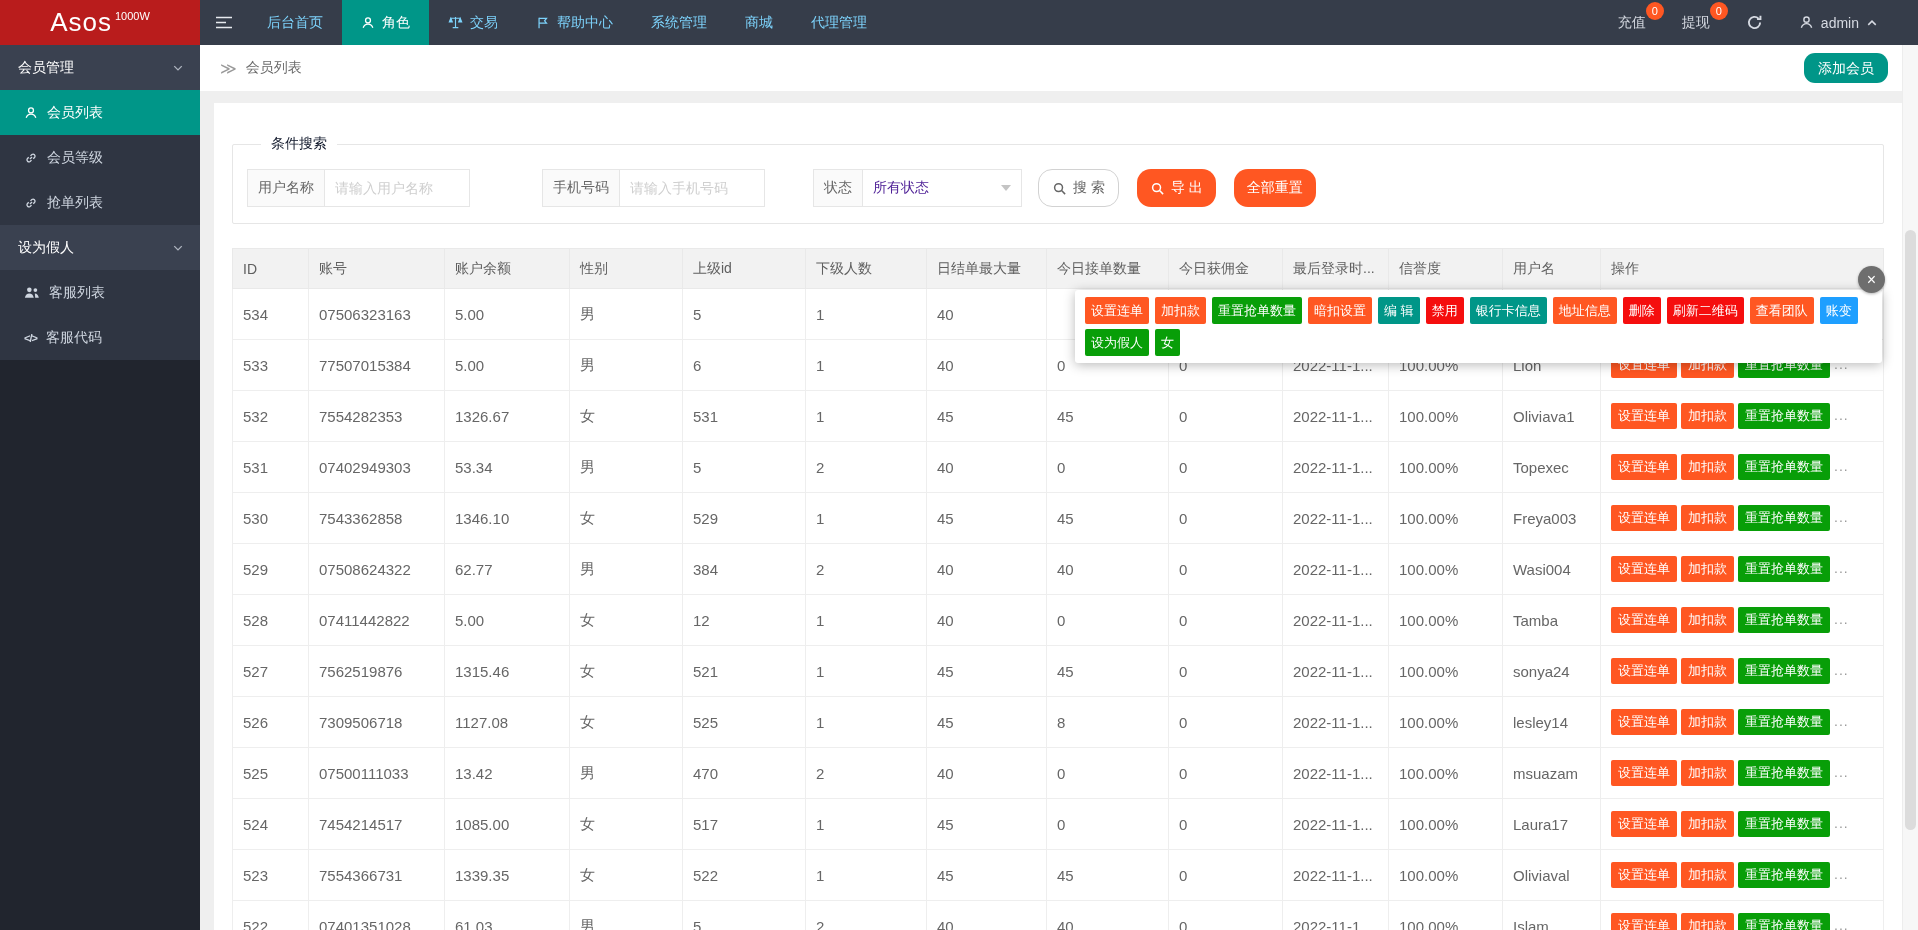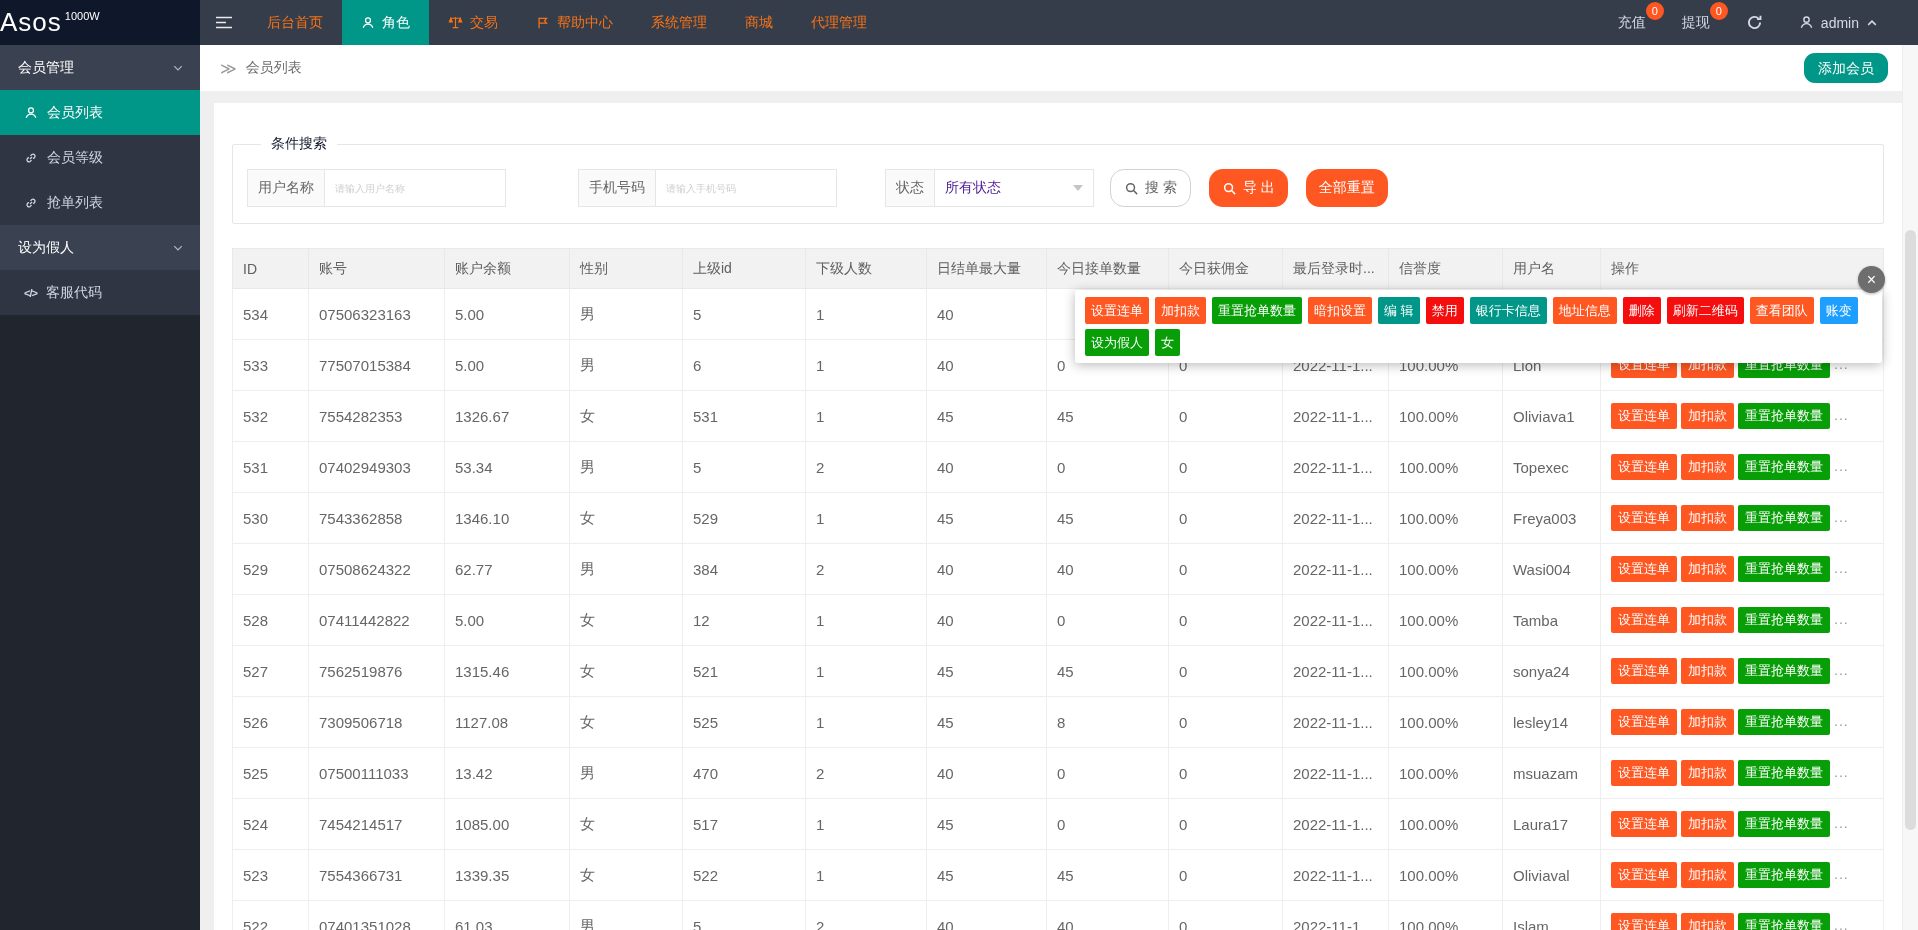--- a/index.html
+++ b/index.html
@@ -2,26 +2,26 @@
 <html><head>
 <meta charset="utf-8">
 <style>
   *{box-sizing:border-box;margin:0;padding:0}
   html,body{width:1918px;height:930px;overflow:hidden}
   body{position:relative;background:#efefef;font-family:"Liberation Sans","DejaVu Sans",sans-serif}
   .icon{display:inline-flex;align-items:center;justify-content:center;line-height:0}
 
   
   .navbar{position:absolute;top:0;left:0;width:1918px;height:45px;background:#363D4A;display:flex;align-items:stretch;color:#d6dae2;z-index:30}
-  .logo{width:200px;display:flex;align-items:center;background:#0f172a;cursor:default}
+  .logo{width:200px;display:flex;align-items:center;justify-content:center;background:#b91c1c;cursor:default}
   .logo-text{font-size:26px;color:#fff;letter-spacing:1px}
   .logo-sup{font-size:11px;color:#fff;margin-left:3px;margin-bottom:14px}
   .hamburger{width:48px;display:flex;align-items:center;justify-content:center;cursor:pointer;color:#e7eaef}
   .nav-menu{display:flex;align-items:stretch}
-  .nav-item{padding:0 19px;display:flex;align-items:center;gap:7px;font-size:14px;color:#f97316;cursor:pointer;white-space:nowrap}
+  .nav-item{padding:0 19px;display:flex;align-items:center;gap:7px;font-size:14px;color:#7dd3fc;cursor:pointer;white-space:nowrap}
   .nav-item.active{background:#009688;color:#fff}
   .nav-right{margin-left:auto;display:flex;align-items:stretch;padding-right:22px}
   .nr-item{position:relative;padding:0 18px;display:flex;align-items:center;gap:7px;font-size:14px;cursor:pointer;white-space:nowrap}
   .badge{position:absolute;top:2px;right:0;background:#FF5722;color:#fff;border-radius:9px;min-width:18px;height:18px;line-height:18px;text-align:center;font-size:11px;padding:0 2px}
 
   
   .sidebar{position:absolute;top:45px;left:0;width:200px;height:885px;background:#21252E;z-index:20}
   .side-group-title{height:45px;display:flex;align-items:center;padding:0 16px 0 18px;color:#fff;font-size:14px;background:#3A4150;cursor:pointer}
   .side-group-title .chev{margin-left:auto;color:#aeb4bf}
   .side-item{height:45px;display:flex;align-items:center;gap:9px;padding-left:24px;color:#cfd6e0;font-size:14px;background:#2F3542;cursor:pointer}
@@ -35,21 +35,21 @@
 
   
   .content{position:absolute;left:200px;top:91px;right:16px;bottom:0;background:#efefef}
   .panel{position:absolute;left:14px;top:12px;right:0;bottom:-40px;background:#fff;padding:18px}
 
   fieldset.search{border:1px solid #e6e6e6;border-radius:2px;margin-top:14px;padding:14px 14px 16px}
   fieldset.search legend{color:#0f172a;font-size:14px;padding:0 10px;margin-left:14px}
   .filter-row{display:flex;align-items:stretch;height:38px;margin-top:2px}
   .fgroup{display:flex;align-items:stretch;height:38px}
   .flabel{background:#fafafa;border:1px solid #e6e6e6;border-right:none;display:flex;align-items:center;padding:0 10px;color:#666;font-size:14px;white-space:nowrap}
-  .finput{border:1px solid #e6e6e6;width:182px;padding:0 10px;font-size:10px;color:#666;outline:none}
+  .finput{border:1px solid #e6e6e6;width:146px;padding:0 10px;font-size:14px;color:#666;outline:none}
   .finput::placeholder{color:#cfcfcf}
   .fselect{border:1px solid #e6e6e6;width:160px;padding:0 26px 0 10px;display:flex;align-items:center;color:#4c1d95;font-size:14px;position:relative;background:#fff;cursor:pointer}
   .caret{position:absolute;right:10px;top:15px;width:0;height:0;border-left:5px solid transparent;border-right:5px solid transparent;border-top:6px solid #c4c4c4}
   .btn{height:38px;display:inline-flex;align-items:center;gap:6px;padding:0 13px;font-size:14px;border-radius:14px;cursor:pointer;border:none;white-space:nowrap}
   .btn-search{background:#fff;border:1px solid #d2d2d2;color:#666}
   .btn-export{background:#FF5722;color:#fff}
   .btn-reset{background:#FF5722;color:#fff}
 
   
   .table-wrap{margin-top:24px}
@@ -203,20 +203,31 @@
         </span>
         <span>抢单列表</span>
       </div>
       <div class="side-group-title">
         <span>设为假人</span>
         <span class="icon chev">
           <svg width="12" height="12" viewBox="0 0 16 16" fill="none" stroke="currentColor" stroke-width="1.8">
             <path d="M3 5.5l5 5 5-5"></path>
           </svg>
         </span>
+      </div>
+      <div class="side-item">
+        <span class="icon">
+          <svg width="16" height="13" viewBox="0 0 18 14">
+            <circle cx="6" cy="4" r="2.6" fill="currentColor"></circle>
+            <path d="M1 13c.5-3.5 2.5-5 5-5s4.5 1.5 5 5z" fill="currentColor"></path>
+            <circle cx="12.8" cy="4.2" r="2.1" fill="currentColor"></circle>
+            <path d="M12.2 8.1c2.3.2 4 1.7 4.4 4.9h-4" fill="currentColor"></path>
+          </svg>
+        </span>
+        <span>客服列表</span>
       </div>
       <div class="side-item">
         <span class="icon">
           <span style="font-size:11px;font-weight:bold;letter-spacing:-1px">&lt;/&gt;</span>
         </span>
         <span>客服代码</span>
       </div>
     </div>
 </div>
 

